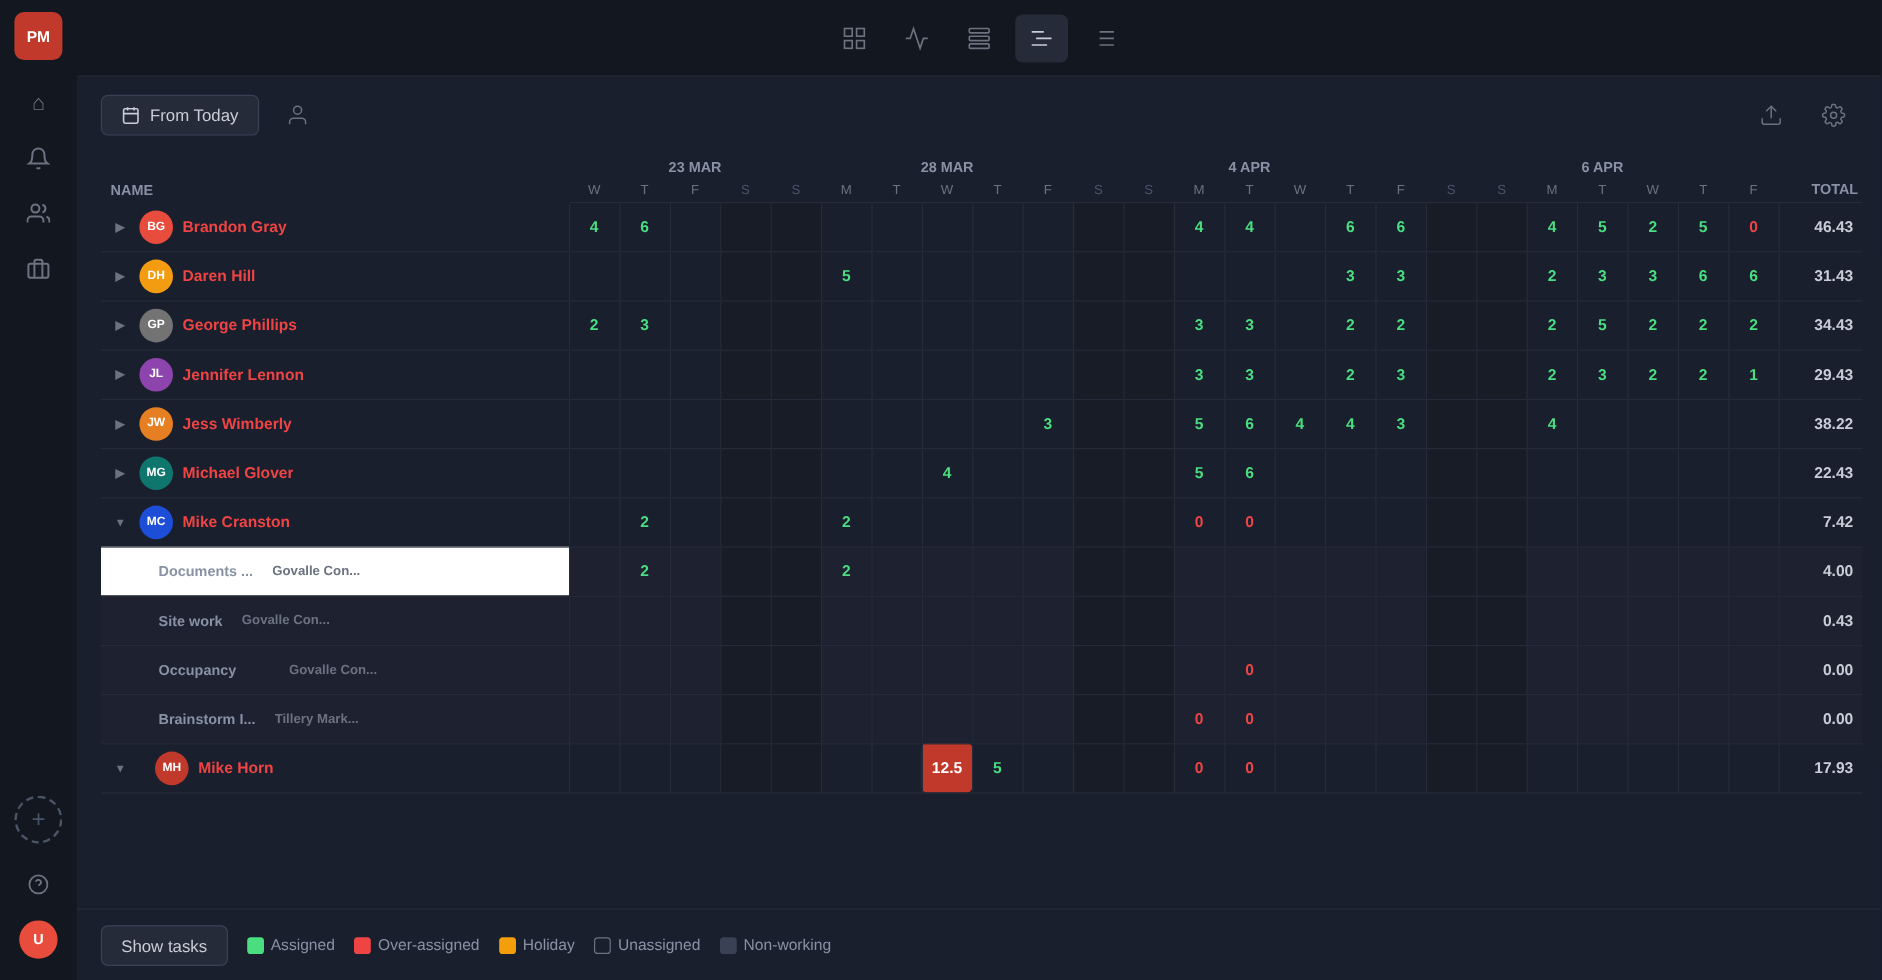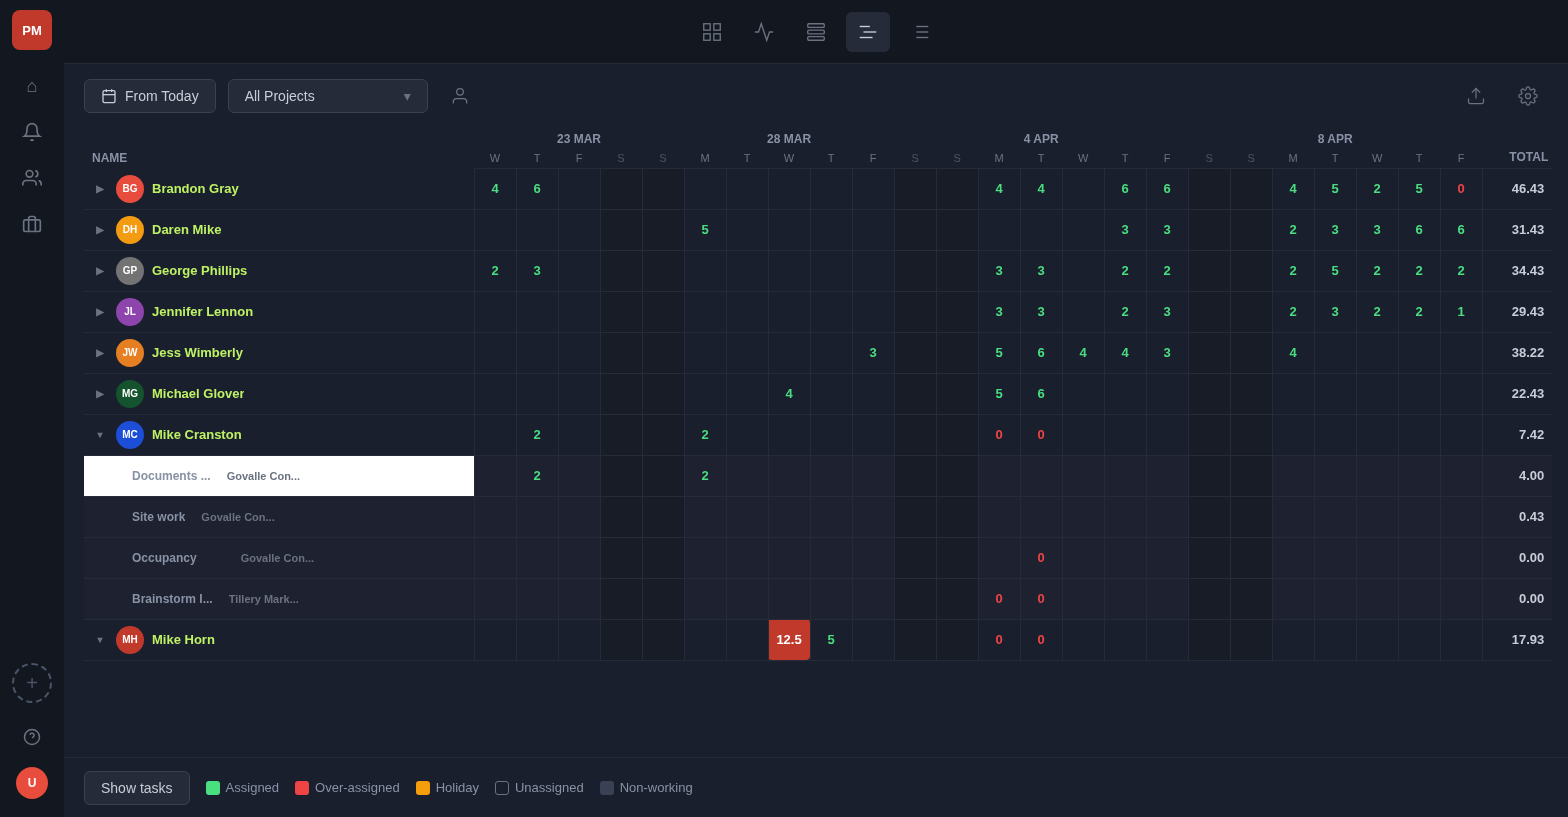--- a/index.html
+++ b/index.html
@@ -238,21 +238,21 @@
       display: flex; align-items: center; justify-content: center;
       color: #6b7280; font-size: 10px; cursor: pointer; flex-shrink: 0;
     }
     .avatar {
       width: 28px; height: 28px;
       border-radius: 50%;
       display: flex; align-items: center; justify-content: center;
       font-size: 10px; font-weight: 700; color: white; flex-shrink: 0;
     }
     .person-name {
-      font-size: 13px; color: #bef264; white-space: nowrap; overflow: hidden; text-overflow: ellipsis;
+      font-size: 13px; color: #ef4444; white-space: nowrap; overflow: hidden; text-overflow: ellipsis;
     }
     .cell-highlight-red {
       background: #c0392b !important;
       color: white !important;
       border-radius: 4px;
     }
 
     .weekend { background: #181c26; }
 
     .sub-row td {
@@ -398,24 +398,20 @@
       <button class="btn-from-today">
         <svg width="16" height="16" viewBox="0 0 24 24" fill="none" stroke="currentColor" stroke-width="2">
             <rect x="3" y="4" width="18" height="18" rx="2"></rect>
             <line x1="16" y1="2" x2="16" y2="6"></line>
             <line x1="8" y1="2" x2="8" y2="6"></line>
             <line x1="3" y1="10" x2="21" y2="10"></line>
           </svg>
         <span>From Today</span>
       </button>
 
-      <div class="project-select">
-        <span>All Projects</span>
-        <span class="project-select-arrow">▾</span>
-      </div>
 
       <div class="icon-btn">
         <svg width="20" height="20" viewBox="0 0 24 24" fill="none" stroke="currentColor" stroke-width="1.5">
             <path d="M20 21v-2a4 4 0 0 0-4-4H8a4 4 0 0 0-4 4v2"></path>
             <circle cx="12" cy="7" r="4"></circle>
           </svg>
       </div>
 
       <div class="header-spacer"></div>
 
@@ -470,21 +466,21 @@
         <thead>
           <tr class="header-week-row">
             <th class="name-header" rowspan="2" style="vertical-align:bottom;padding-bottom:4px;">NAME</th>
 
             <th class="week-header" colspan="5" style="border-bottom:none;">23 MAR</th>
 
             <th class="week-header" colspan="5" style="border-bottom:none;">28 MAR</th>
 
             <th class="week-header" colspan="7" style="border-bottom:none;">4 APR</th>
 
-            <th class="week-header" colspan="7" style="border-bottom:none;">8 APR</th>
+            <th class="week-header" colspan="7" style="border-bottom:none;">6 APR</th>
             <th class="total-header" rowspan="2" style="vertical-align:bottom;padding-bottom:4px;">TOTAL</th>
           </tr>
           <tr class="header-day-row">
 
             <th>W</th>
             <th>T</th>
             <th>F</th>
             <th style="color:#4a5568;">S</th>
             <th style="color:#4a5568;">S</th>
 
@@ -544,21 +540,21 @@
               <td style="color: rgb(74, 222, 128);">2</td>
               <td style="color: rgb(74, 222, 128);">5</td>
               <td style="color: rgb(239, 68, 68);">0</td>
               <td class="total-cell">46.43</td>
             </tr>
             <tr>
               <td class="name-cell">
     <div class="name-row">
       <span class="expand-icon">▶</span>
       <div class="avatar" style="background:#f39c12;">DH</div>
-      <span class="person-name">Daren Mike</span>
+      <span class="person-name">Daren Hill</span>
     </div>
   </td>
               <td></td>
               <td></td>
               <td></td>
               <td class="weekend"></td>
               <td class="weekend"></td>
               <td style="color: rgb(74, 222, 128);">5</td>
               <td></td>
               <td></td>
@@ -679,21 +675,21 @@
               <td></td>
               <td></td>
               <td></td>
               <td></td>
               <td class="total-cell">38.22</td>
             </tr>
             <tr>
               <td class="name-cell">
     <div class="name-row">
       <span class="expand-icon">▶</span>
-      <div class="avatar" style="background:#14532d;">MG</div>
+      <div class="avatar" style="background:#0f766e;">MG</div>
       <span class="person-name">Michael Glover</span>
     </div>
   </td>
               <td></td>
               <td></td>
               <td></td>
               <td class="weekend"></td>
               <td class="weekend"></td>
               <td></td>
               <td></td>
@@ -879,21 +875,21 @@
               <td style="background: rgb(29, 33, 48);"></td>
               <td style="background: rgb(29, 33, 48);"></td>
               <td style="background: rgb(29, 33, 48);"></td>
               <td style="background: rgb(29, 33, 48);"></td>
               <td class="total-cell" style="background: rgb(29, 33, 48);">0.00</td>
             </tr>
             <tr>
               <td class="name-cell">
     <div class="name-row">
       <span class="expand-icon">▾</span>
-      <div class="avatar" style="background:#c0392b;">MH</div>
+      <div class="avatar" style="background:#c0392b;margin-left:13px;">MH</div>
       <span class="person-name">Mike Horn</span>
     </div>
   </td>
               <td></td>
               <td></td>
               <td></td>
               <td class="weekend"></td>
               <td class="weekend"></td>
               <td></td>
               <td></td>

